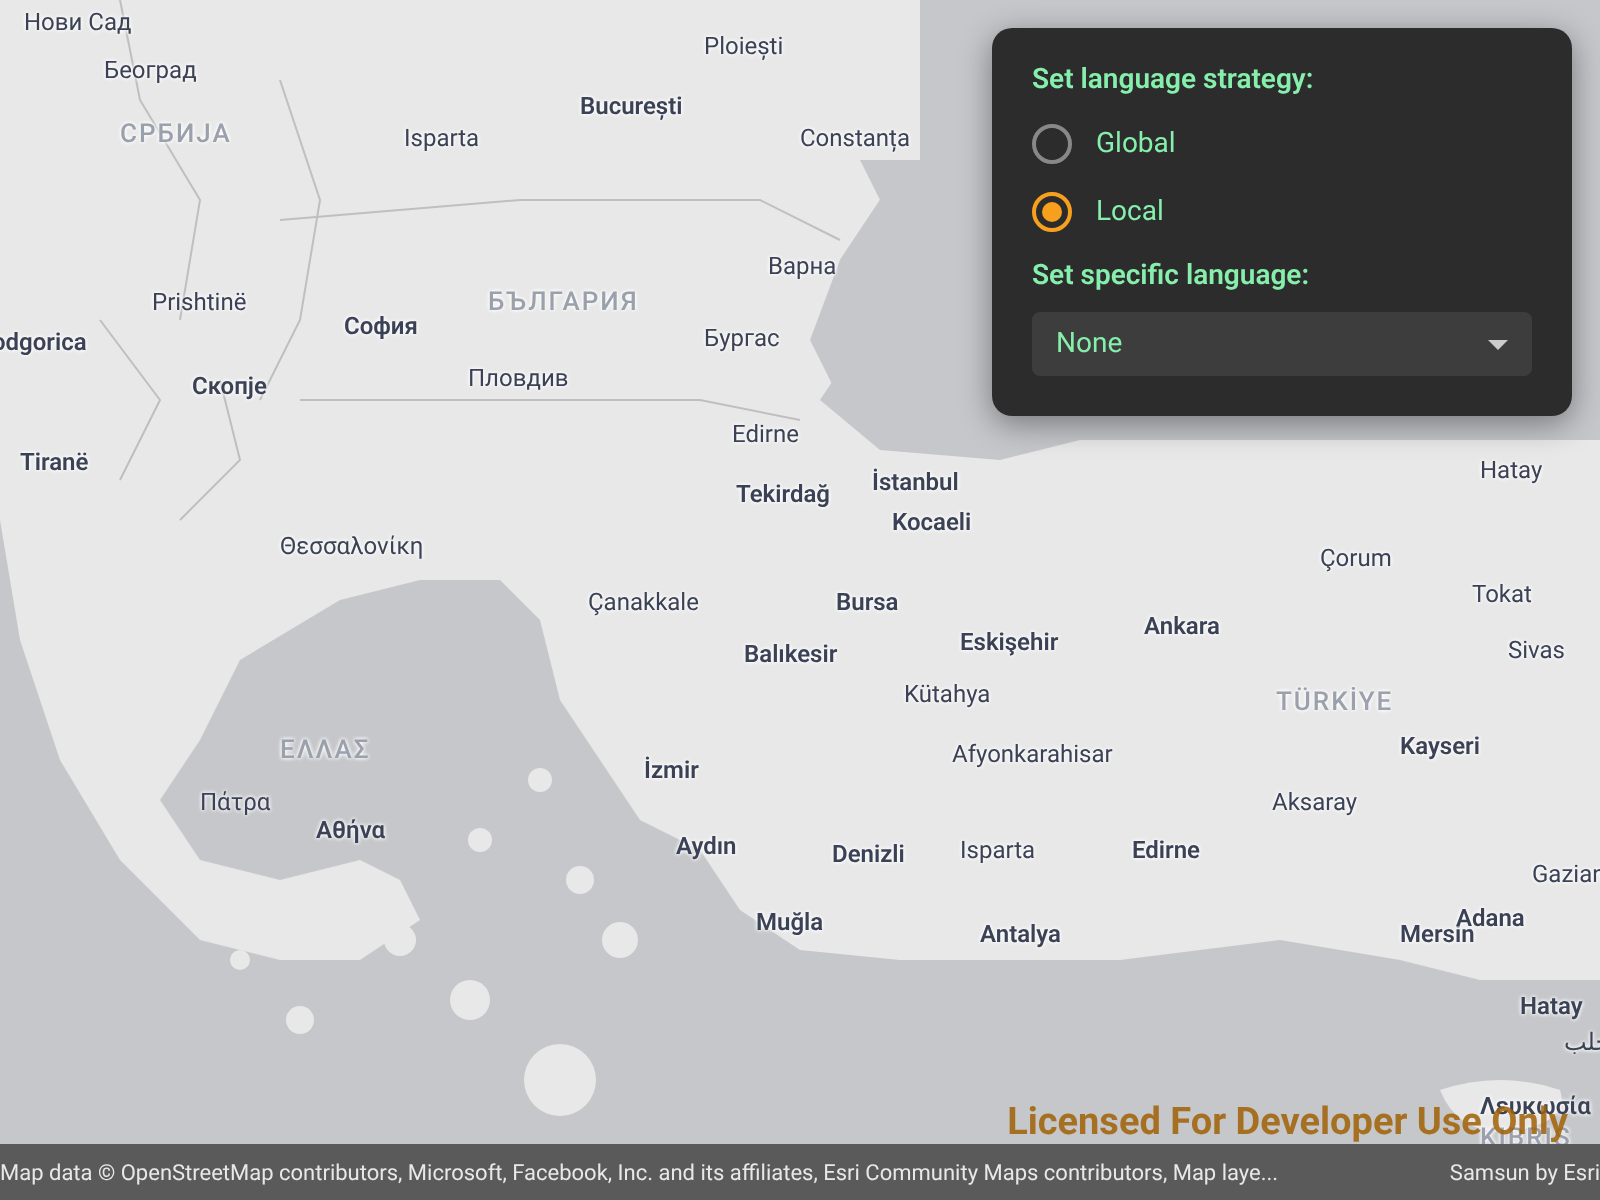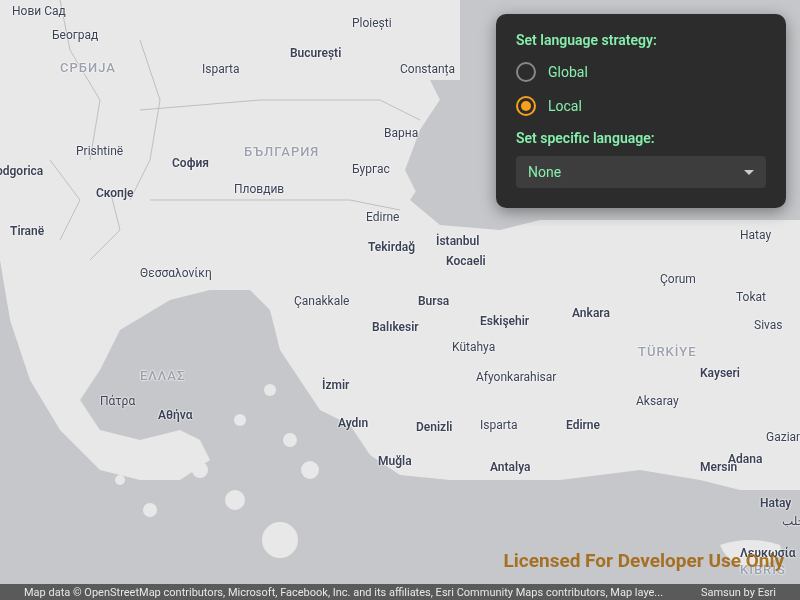--- a/index.html
+++ b/index.html
@@ -3,21 +3,21 @@
 <meta charset="utf-8">
 <style>
   * { box-sizing: border-box; margin: 0; padding: 0; }
   html, body { width: 800px; height: 600px; overflow: hidden; font-family: -apple-system, BlinkMacSystemFont, "Segoe UI", Roboto, Arial, sans-serif; }
   .map { position: relative; width: 800px; height: 600px; background: #e8e8e8; }
   svg.mapsvg { position: absolute; top: 0; left: 0; width: 800px; height: 600px; }
   .label { position: absolute; font-size: 12px; color: #3b4256; white-space: nowrap; text-shadow: 0 0 2px #fff, 0 0 2px #fff; }
   .label.country { color: #9ba0ad; font-size: 13px; letter-spacing: 1px; font-weight: 500; }
   .label.bold { font-weight: 600; }
   .license { position: absolute; right: 16px; bottom: 28px; font-size: 19px; font-weight: 700; color: #a16207; opacity: 0.85; }
-  .footer { position: absolute; bottom: 0; left: 0; width: 800px; height: 16px; background: #5a5a5a; color: #e8e8e8; font-size: 11px; display: flex; align-items: center; padding: 0 24px; justify-content: space-between; }
+  .footer { position: absolute; bottom: 0; left: 0; width: 800px; height: 28px; background: #5a5a5a; color: #e8e8e8; font-size: 11px; display: flex; align-items: center; padding: 0 0; justify-content: space-between; }
   .footer .left { overflow: hidden; text-overflow: ellipsis; white-space: nowrap; max-width: 640px; }
   .panel { position: absolute; top: 14px; right: 14px; width: 290px; background: rgba(36,36,36,0.95); border-radius: 10px; padding: 18px 20px 20px 20px; color: #86efac; box-shadow: 0 4px 16px rgba(0,0,0,0.4); }
   .panel h3 { font-size: 14px; font-weight: 600; margin-bottom: 14px; }
   .radio-row { display: flex; align-items: center; margin-bottom: 14px; cursor: pointer; }
   .radio-outer { width: 20px; height: 20px; border-radius: 50%; border: 2px solid #888; margin-right: 12px; display: flex; align-items: center; justify-content: center; }
   .radio-outer.sel { border-color: #f7a01d; }
   .radio-inner { width: 10px; height: 10px; border-radius: 50%; background: #f7a01d; }
   .radio-label { font-size: 14px; }
   .panel h4 { font-size: 14px; font-weight: 600; margin-top: 6px; margin-bottom: 10px; }
   .select { background: #3d3d3d; border-radius: 4px; padding: 8px 12px; display: flex; justify-content: space-between; align-items: center; cursor: pointer; font-size: 14px; }

